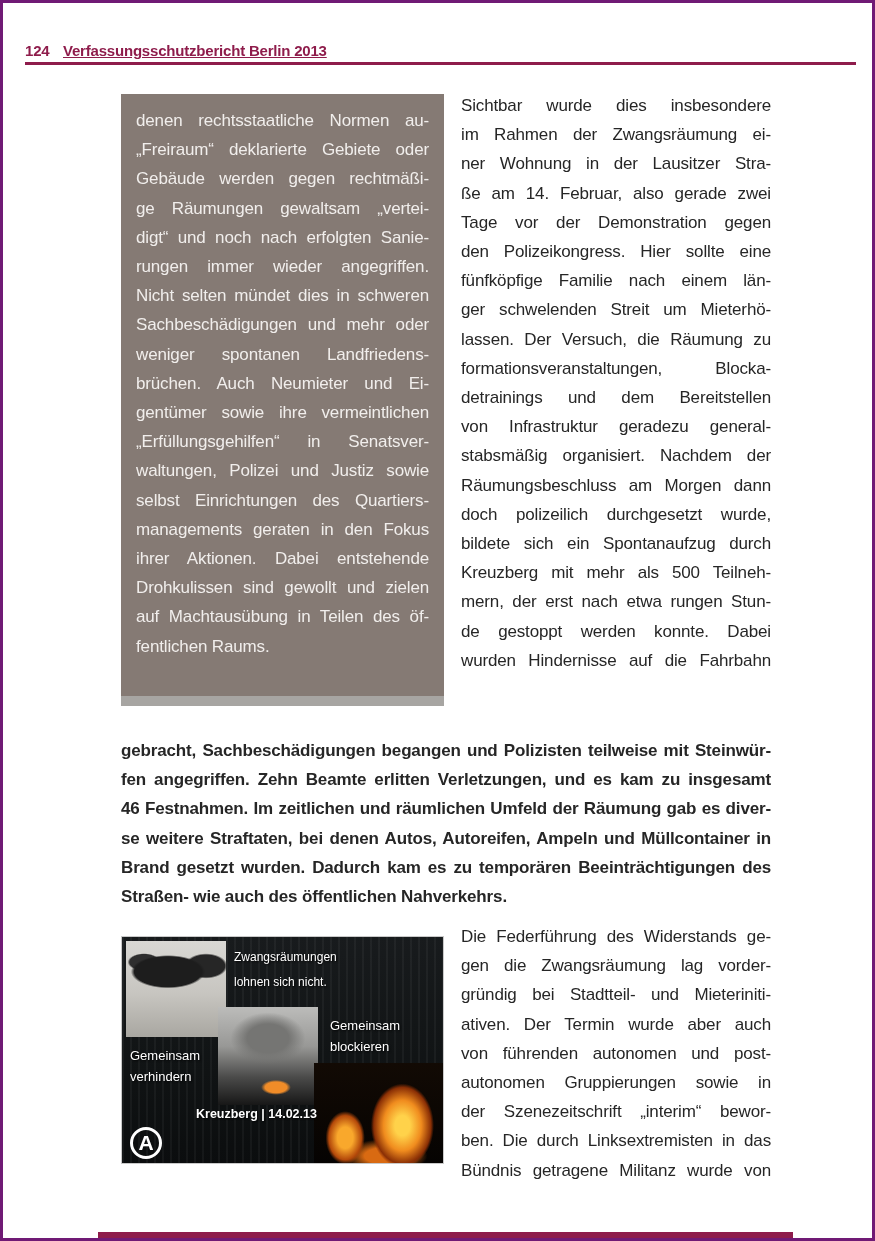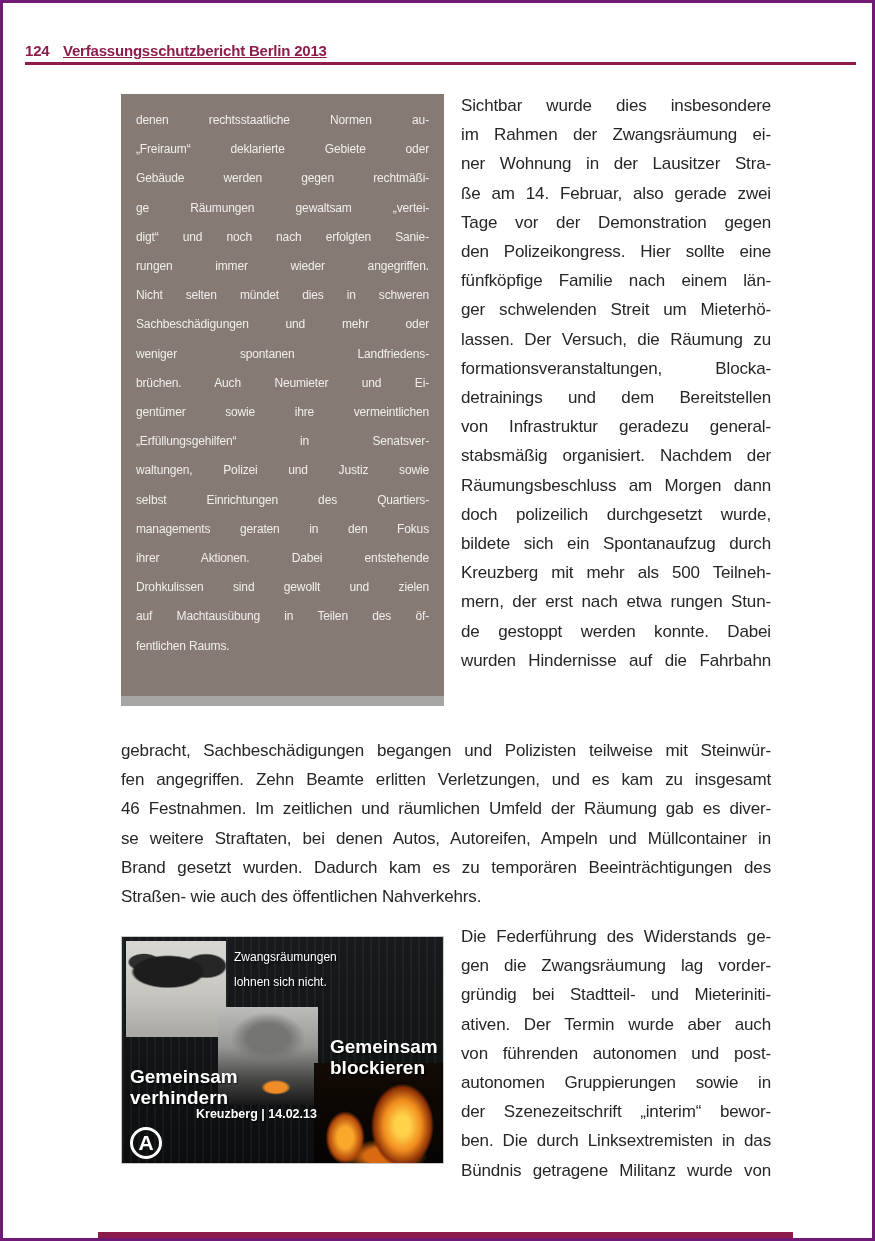--- a/index.html
+++ b/index.html
@@ -28,30 +28,30 @@
   }
   
   .textflow{position:absolute;font-size:17px;line-height:29.2px;letter-spacing:-0.15px;}
   .textflow .tline{text-align:justify;text-align-last:justify;white-space:normal;}
   .endpar .tline:last-child{text-align-last:left;}
   
   .graybox{
     position:absolute;left:118px;top:91px;width:323px;height:602px;
     background:#857a74;color:#f1eeec;
     box-sizing:border-box;padding:12px 15px 0 15px;
-    font-size:12px;line-height:29.2px;letter-spacing:-0.15px;
+    font-size:17px;line-height:29.2px;letter-spacing:-0.15px;
   }
   .graybox .tline{text-align:justify;text-align-last:justify;}
   .graybox.endpar .tline:last-child{text-align-last:left;}
   .graybox-strip{
     position:absolute;left:118px;top:693px;width:323px;height:10px;
     background:#a7a5a2;
   }
   .col-right-1{left:458px;top:88px;width:310px;}
-  .para-full{left:118px;top:733px;width:650px;}
+  .para-full{left:118px;top:733px;width:650px;font-weight:bold;}
   .col-right-2{left:458px;top:919px;width:310px;}
   
   .poster{
     position:absolute;left:118px;top:933px;width:323px;height:228px;
     background:
       repeating-linear-gradient(90deg, rgba(255,255,255,0.045) 0 2px, rgba(0,0,0,0) 2px 8px),
       linear-gradient(180deg,#181b1d 0%,#101314 60%,#0b0d0e 100%);
     overflow:hidden;
     border:1px solid #c9c9c9;
     box-sizing:border-box;
@@ -78,22 +78,22 @@
       radial-gradient(42px 56px at 68% 62%, #ffd24a 18%, #f08c1e 45%, #8a2f05 68%, rgba(0,0,0,0) 75%),
       radial-gradient(28px 38px at 24% 74%, #f9a82c 28%, #b4490a 58%, rgba(0,0,0,0) 70%),
       radial-gradient(60px 24px at 55% 92%, #d96a12 35%, rgba(0,0,0,0) 70%),
       linear-gradient(180deg,#120a04 0%,#050302 100%);
   }
   .poster-headline{
     position:absolute;left:112px;top:8px;
     color:#ffffff;font-weight:normal;font-size:12px;line-height:25px;
     text-shadow:1px 1px 2px rgba(0,0,0,0.8);
   }
-  .poster-label{position:absolute;color:#ffffff;font-weight:bold;font-size:19px;line-height:21px;
-    text-shadow:1px 1px 2px rgba(0,0,0,0.8);margin-top:21px;}
+  .poster-label{position:absolute;color:#ffffff;font-weight:normal;font-size:13px;line-height:21px;
+    text-shadow:1px 1px 2px rgba(0,0,0,0.8);}
   .label-right{left:208px;top:78px;}
   .label-left{left:8px;top:108px;}
   .poster-caption{
     position:absolute;left:74px;top:170px;
     color:#ffffff;font-weight:bold;font-size:12.5px;
     text-shadow:1px 1px 2px rgba(0,0,0,0.8);
   }
   .anarchy{
     position:absolute;left:8px;top:190px;width:26px;height:26px;
     border:3px solid #ffffff;border-radius:50%;

